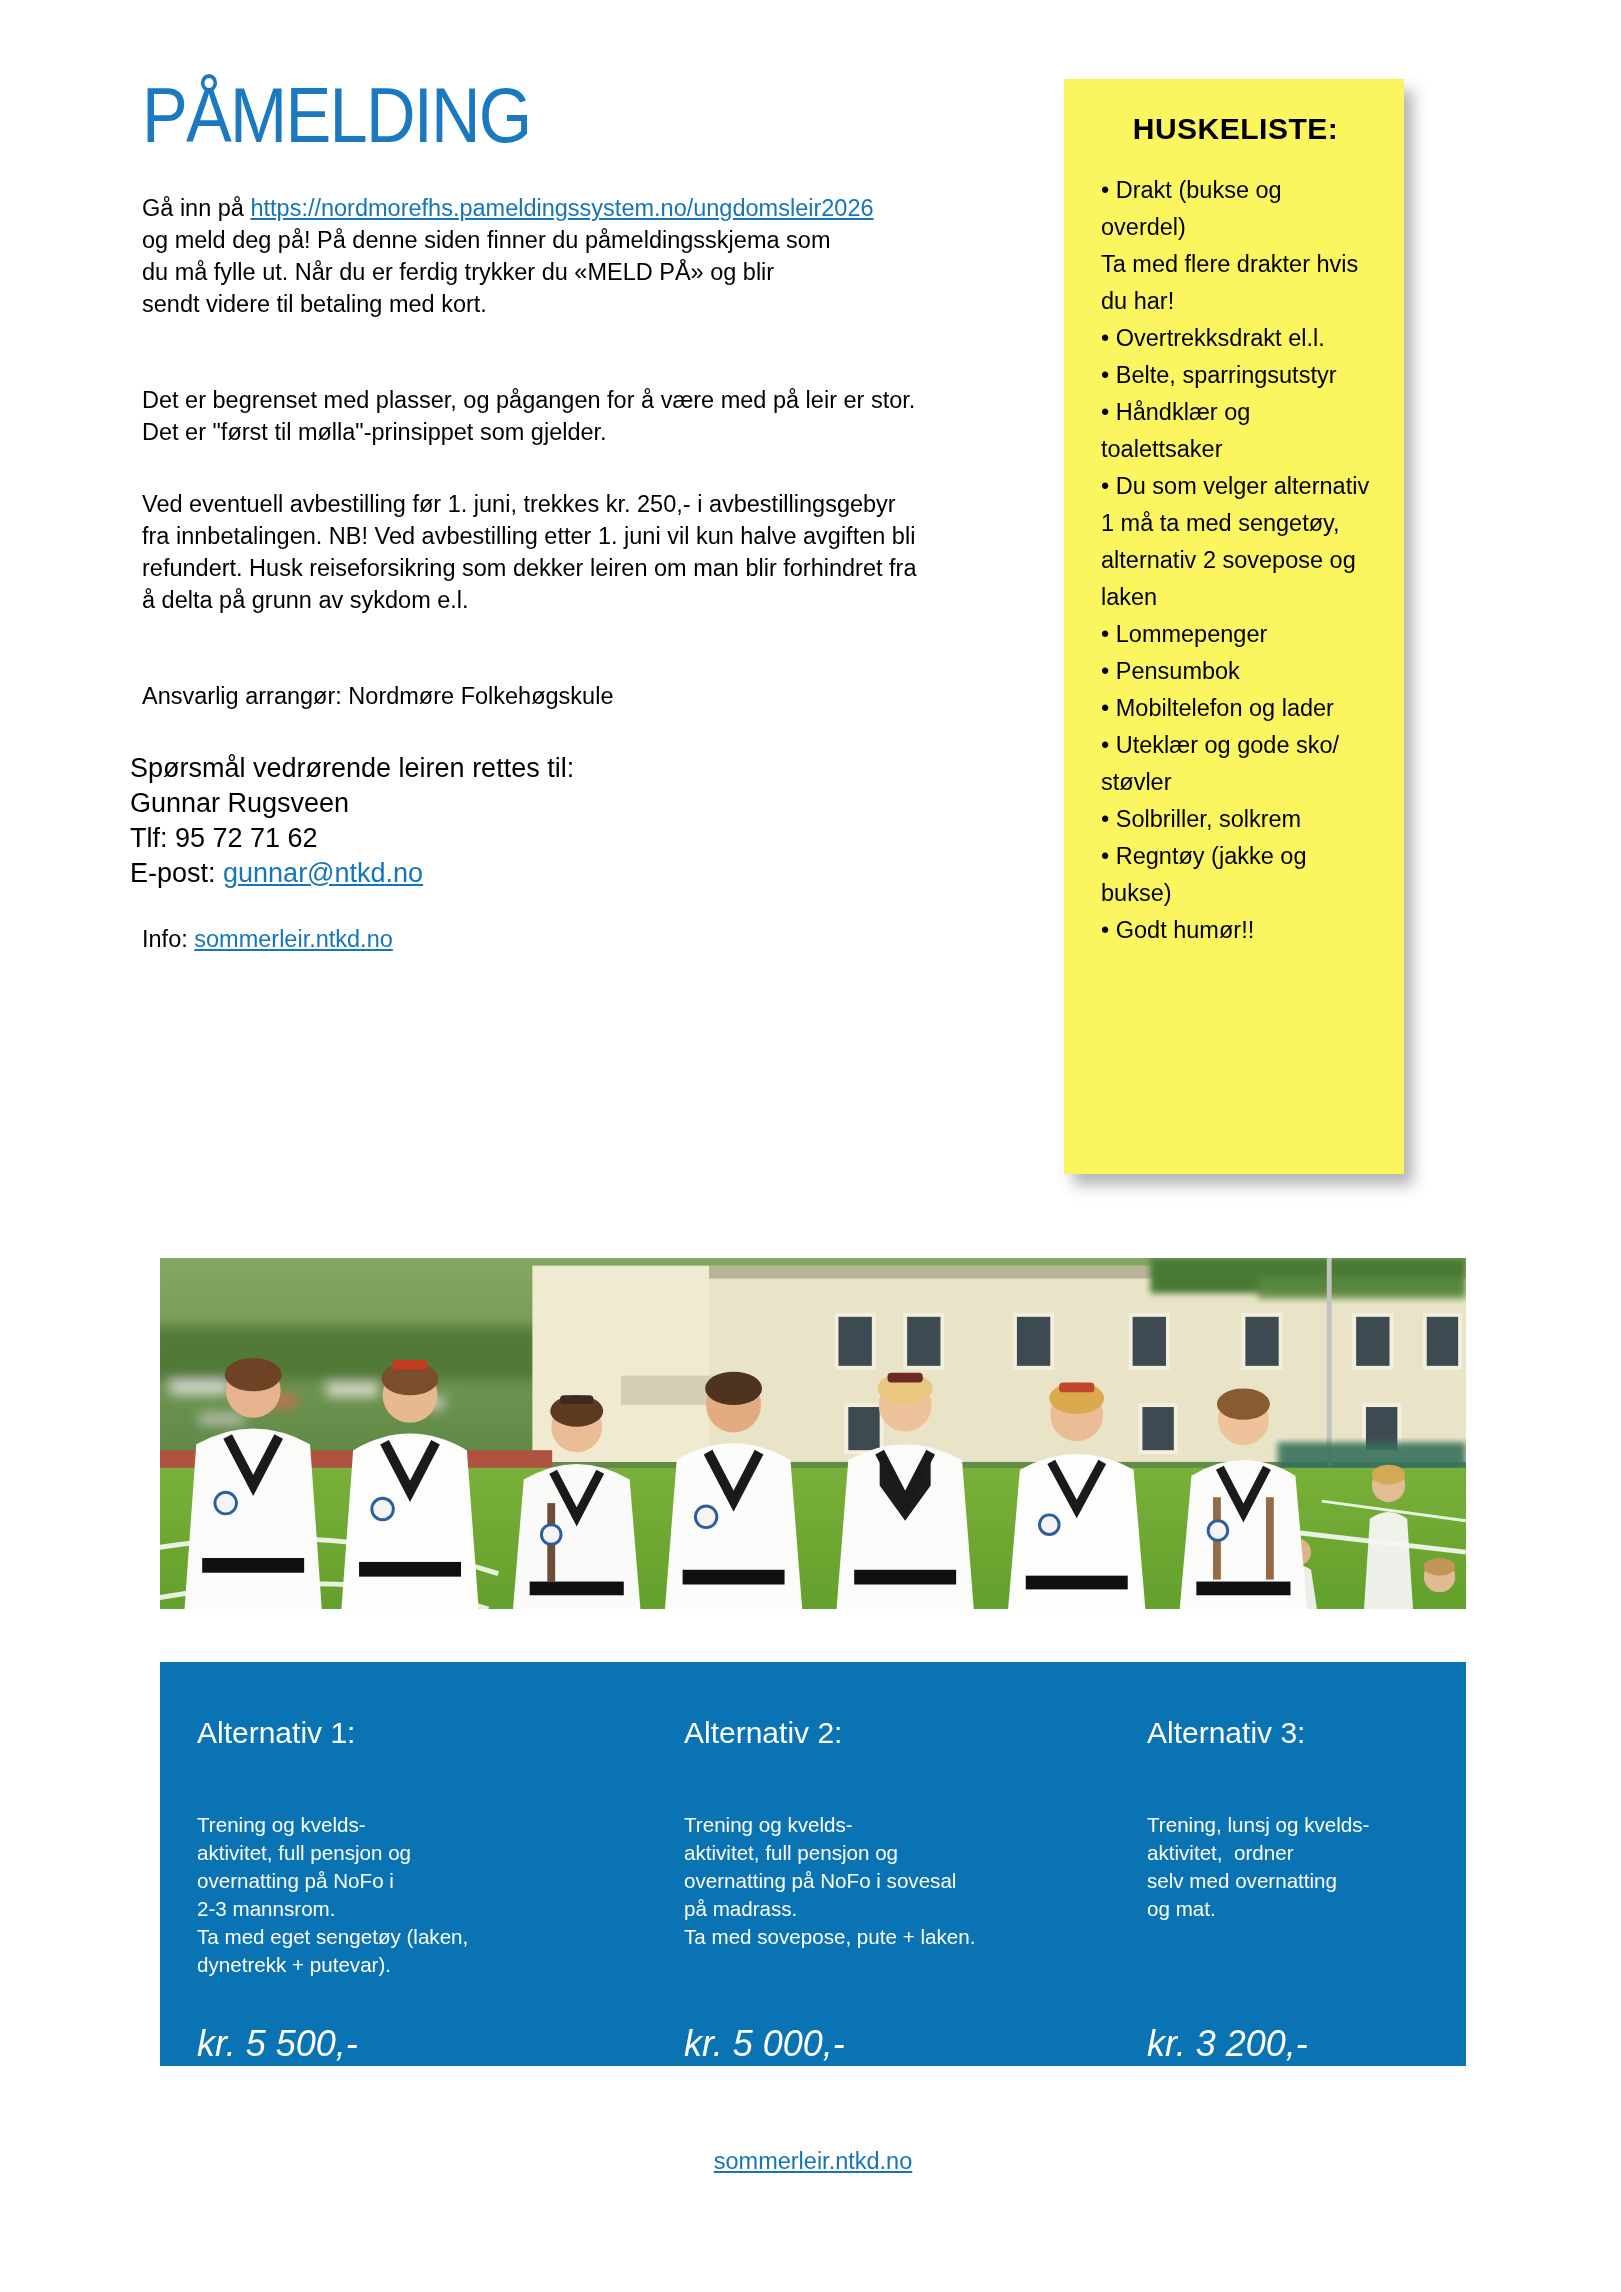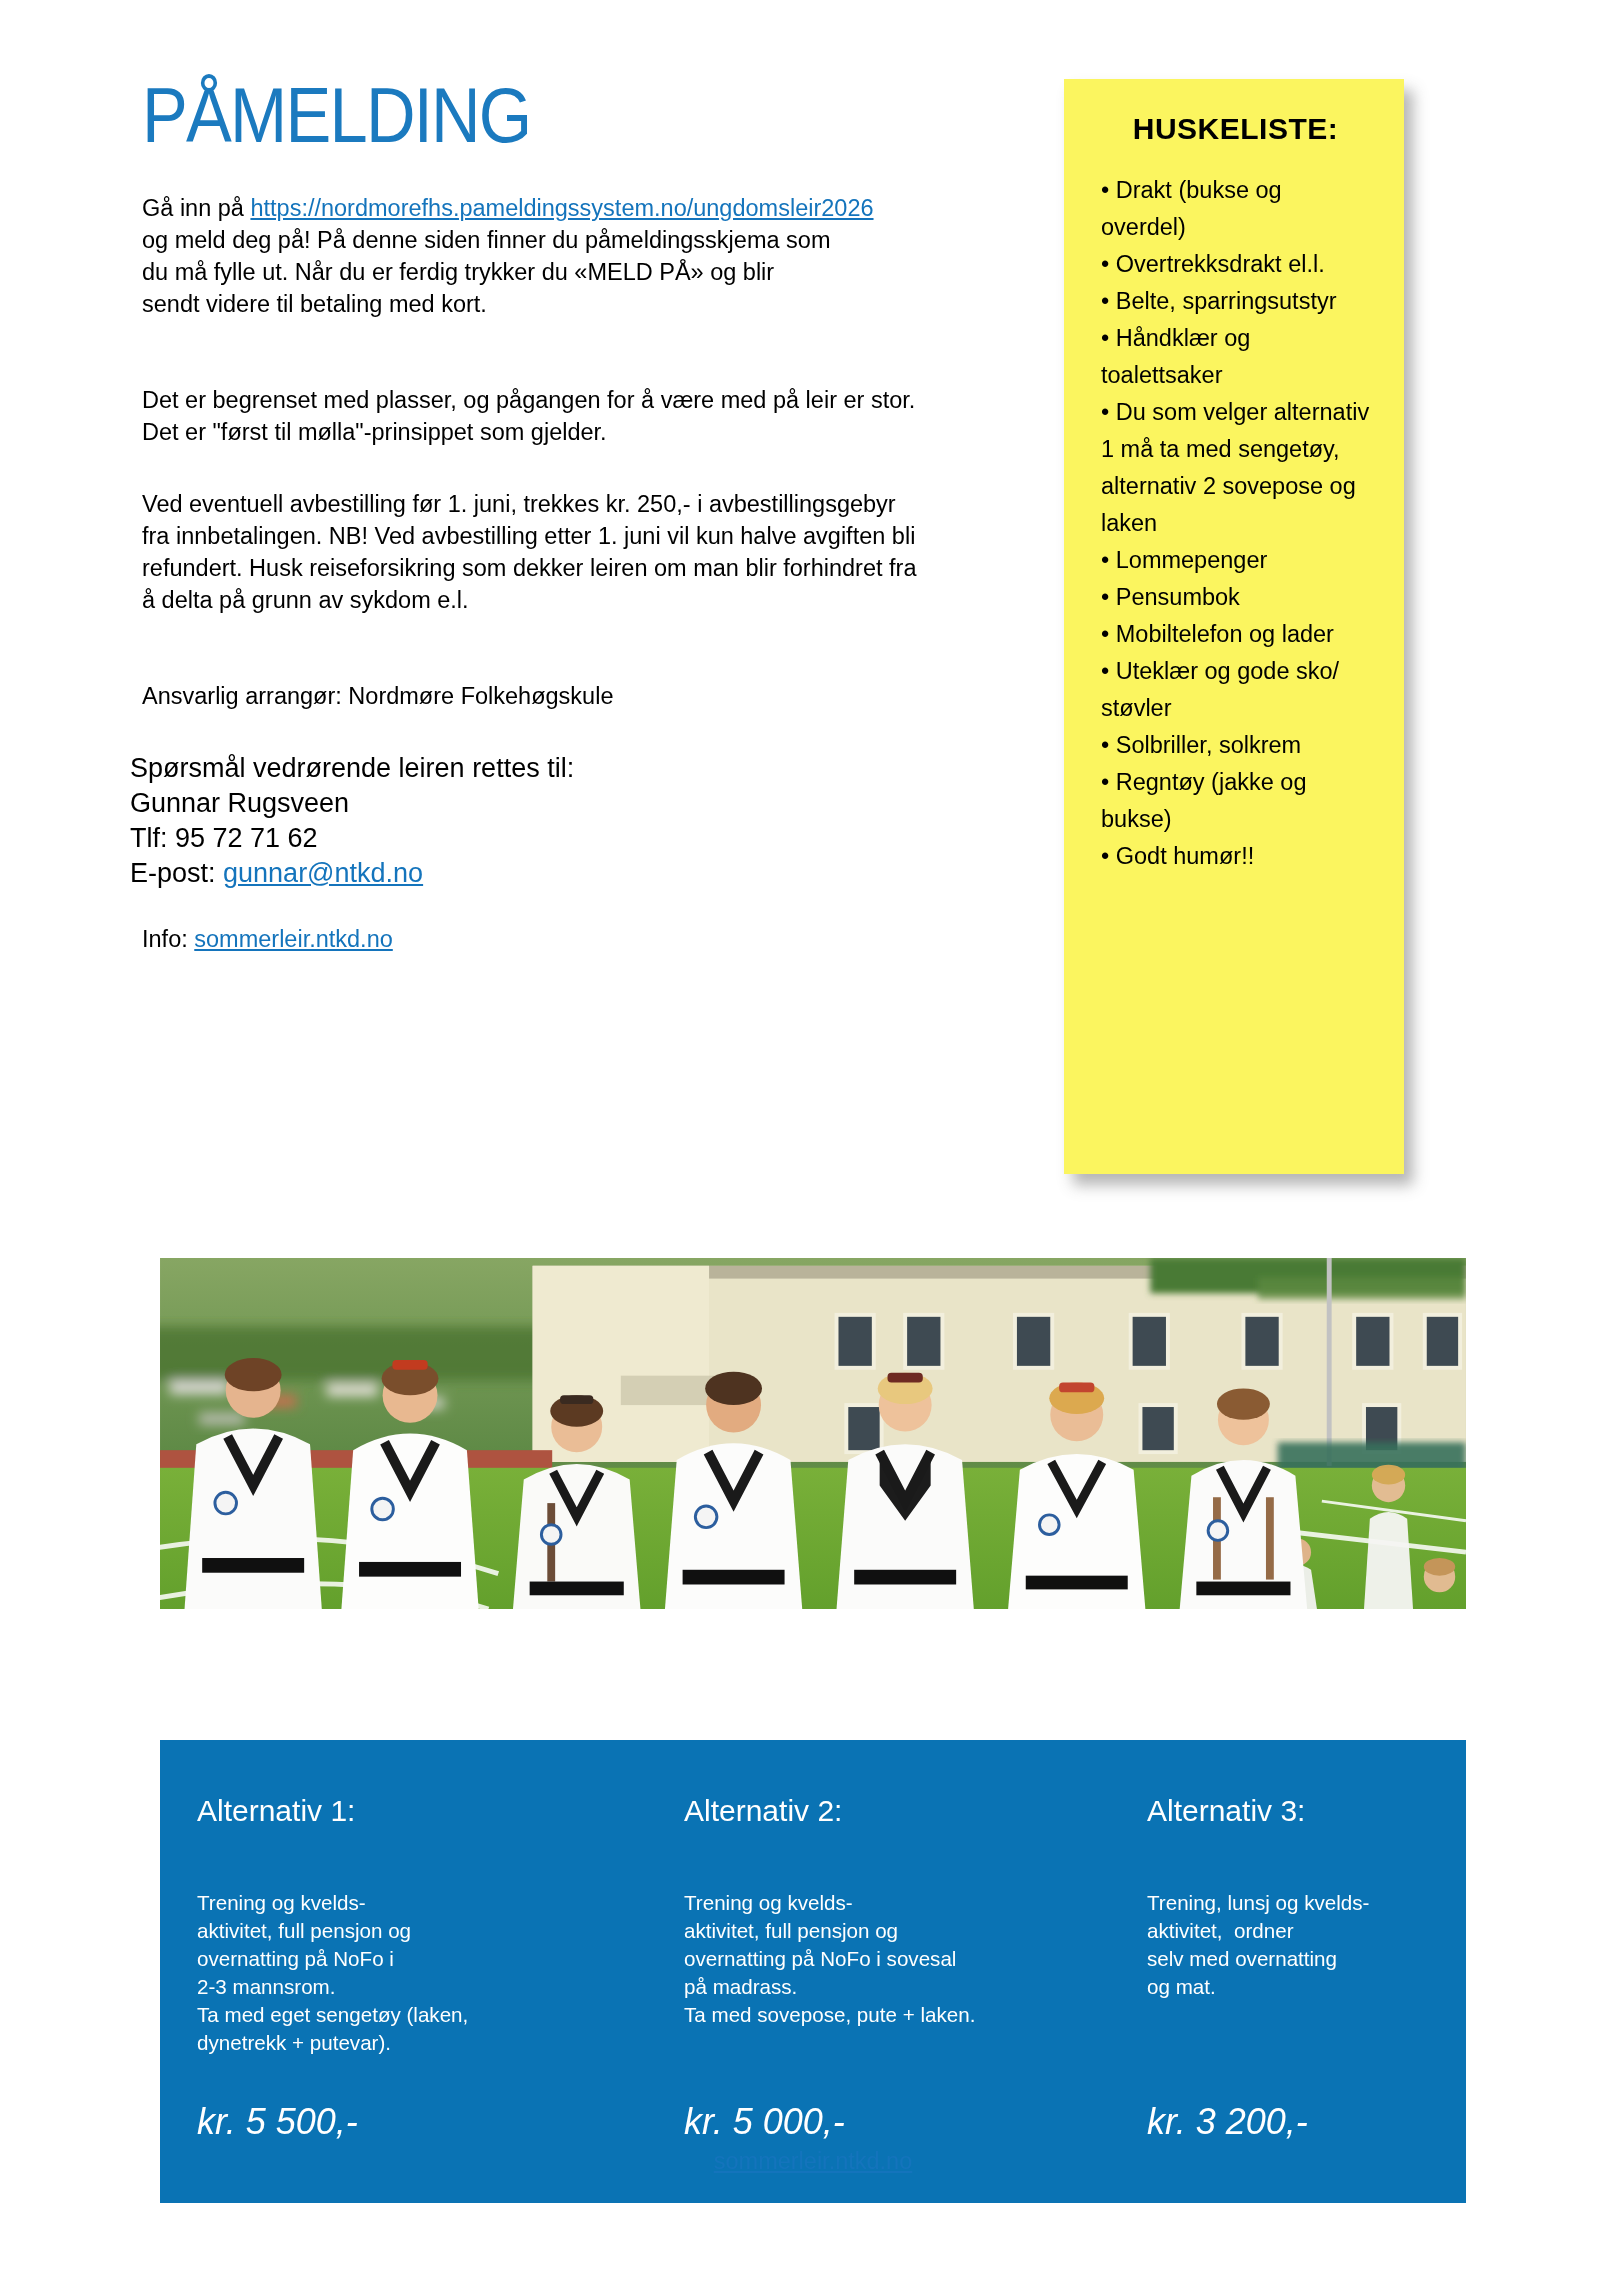--- a/index.html
+++ b/index.html
@@ -35,21 +35,21 @@
     box-shadow:8.8px 10.8px 13.7px rgba(90,90,90,.45);
   }
   .hl-title{margin:0 0 25.5px 0;font-size:30px;font-weight:700;text-align:center;letter-spacing:0.5px;color:#000;}
   .hl-item{font-size:23.5px;line-height:37px;color:#000;}
 
   
   .photo{position:absolute;left:160px;top:1258px;width:1306px;height:351px;overflow:hidden;}
   .photo svg{display:block;}
 
   
-  .alts{position:absolute;left:160px;top:1740px;width:1306px;height:463px;background:#0a73b4;color:#fff;}
+  .alts{position:absolute;left:160px;top:1662px;width:1306px;height:404px;background:#0a73b4;color:#fff;}
   .alt{position:absolute;top:0;width:451px;height:463px;}
   .alt-1{left:37px;}
   .alt-2{left:524px;}
   .alt-3{left:987px;}
   .alt-title{position:absolute;top:54px;left:0;margin:0;font-size:30px;font-weight:400;color:#fff;}
   .alt-body{position:absolute;top:149px;left:0;width:431px;font-size:20.6px;line-height:28px;color:#fff;}
   .alt-price{position:absolute;top:361px;left:0;font-size:36px;color:#fff;font-style:italic;}
 
   
   .footer{position:absolute;left:160px;top:2148px;width:1306px;text-align:center;font-size:23.5px;}
@@ -84,20 +84,21 @@
     <div>Tlf: 95 72 71 62</div>
     <div><span>E-post: </span><a class="doc-link">gunnar@ntkd.no</a></div>
   </div>
 
   <div class="info-line"><span>Info: </span><a class="doc-link">sommerleir.ntkd.no</a></div>
 
 
   <aside class="huskeliste">
     <h3 class="hl-title">HUSKELISTE:</h3>
     <div class="hl-item">• Drakt (bukse og overdel)</div>
+    <div class="hl-item">Ta med flere drakter hvis du har!</div>
     <div class="hl-item">• Overtrekksdrakt el.l.</div>
     <div class="hl-item">• Belte, sparringsutstyr</div>
     <div class="hl-item">• Håndklær og toalettsaker</div>
     <div class="hl-item">• Du som velger alternativ 1 må ta med sengetøy, alternativ 2 sovepose og laken</div>
     <div class="hl-item">• Lommepenger</div>
     <div class="hl-item">• Pensumbok</div>
     <div class="hl-item">• Mobiltelefon og lader</div>
     <div class="hl-item">• Uteklær og gode sko/ støvler</div>
     <div class="hl-item">• Solbriller, solkrem</div>
     <div class="hl-item">• Regntøy (jakke og bukse)</div>

